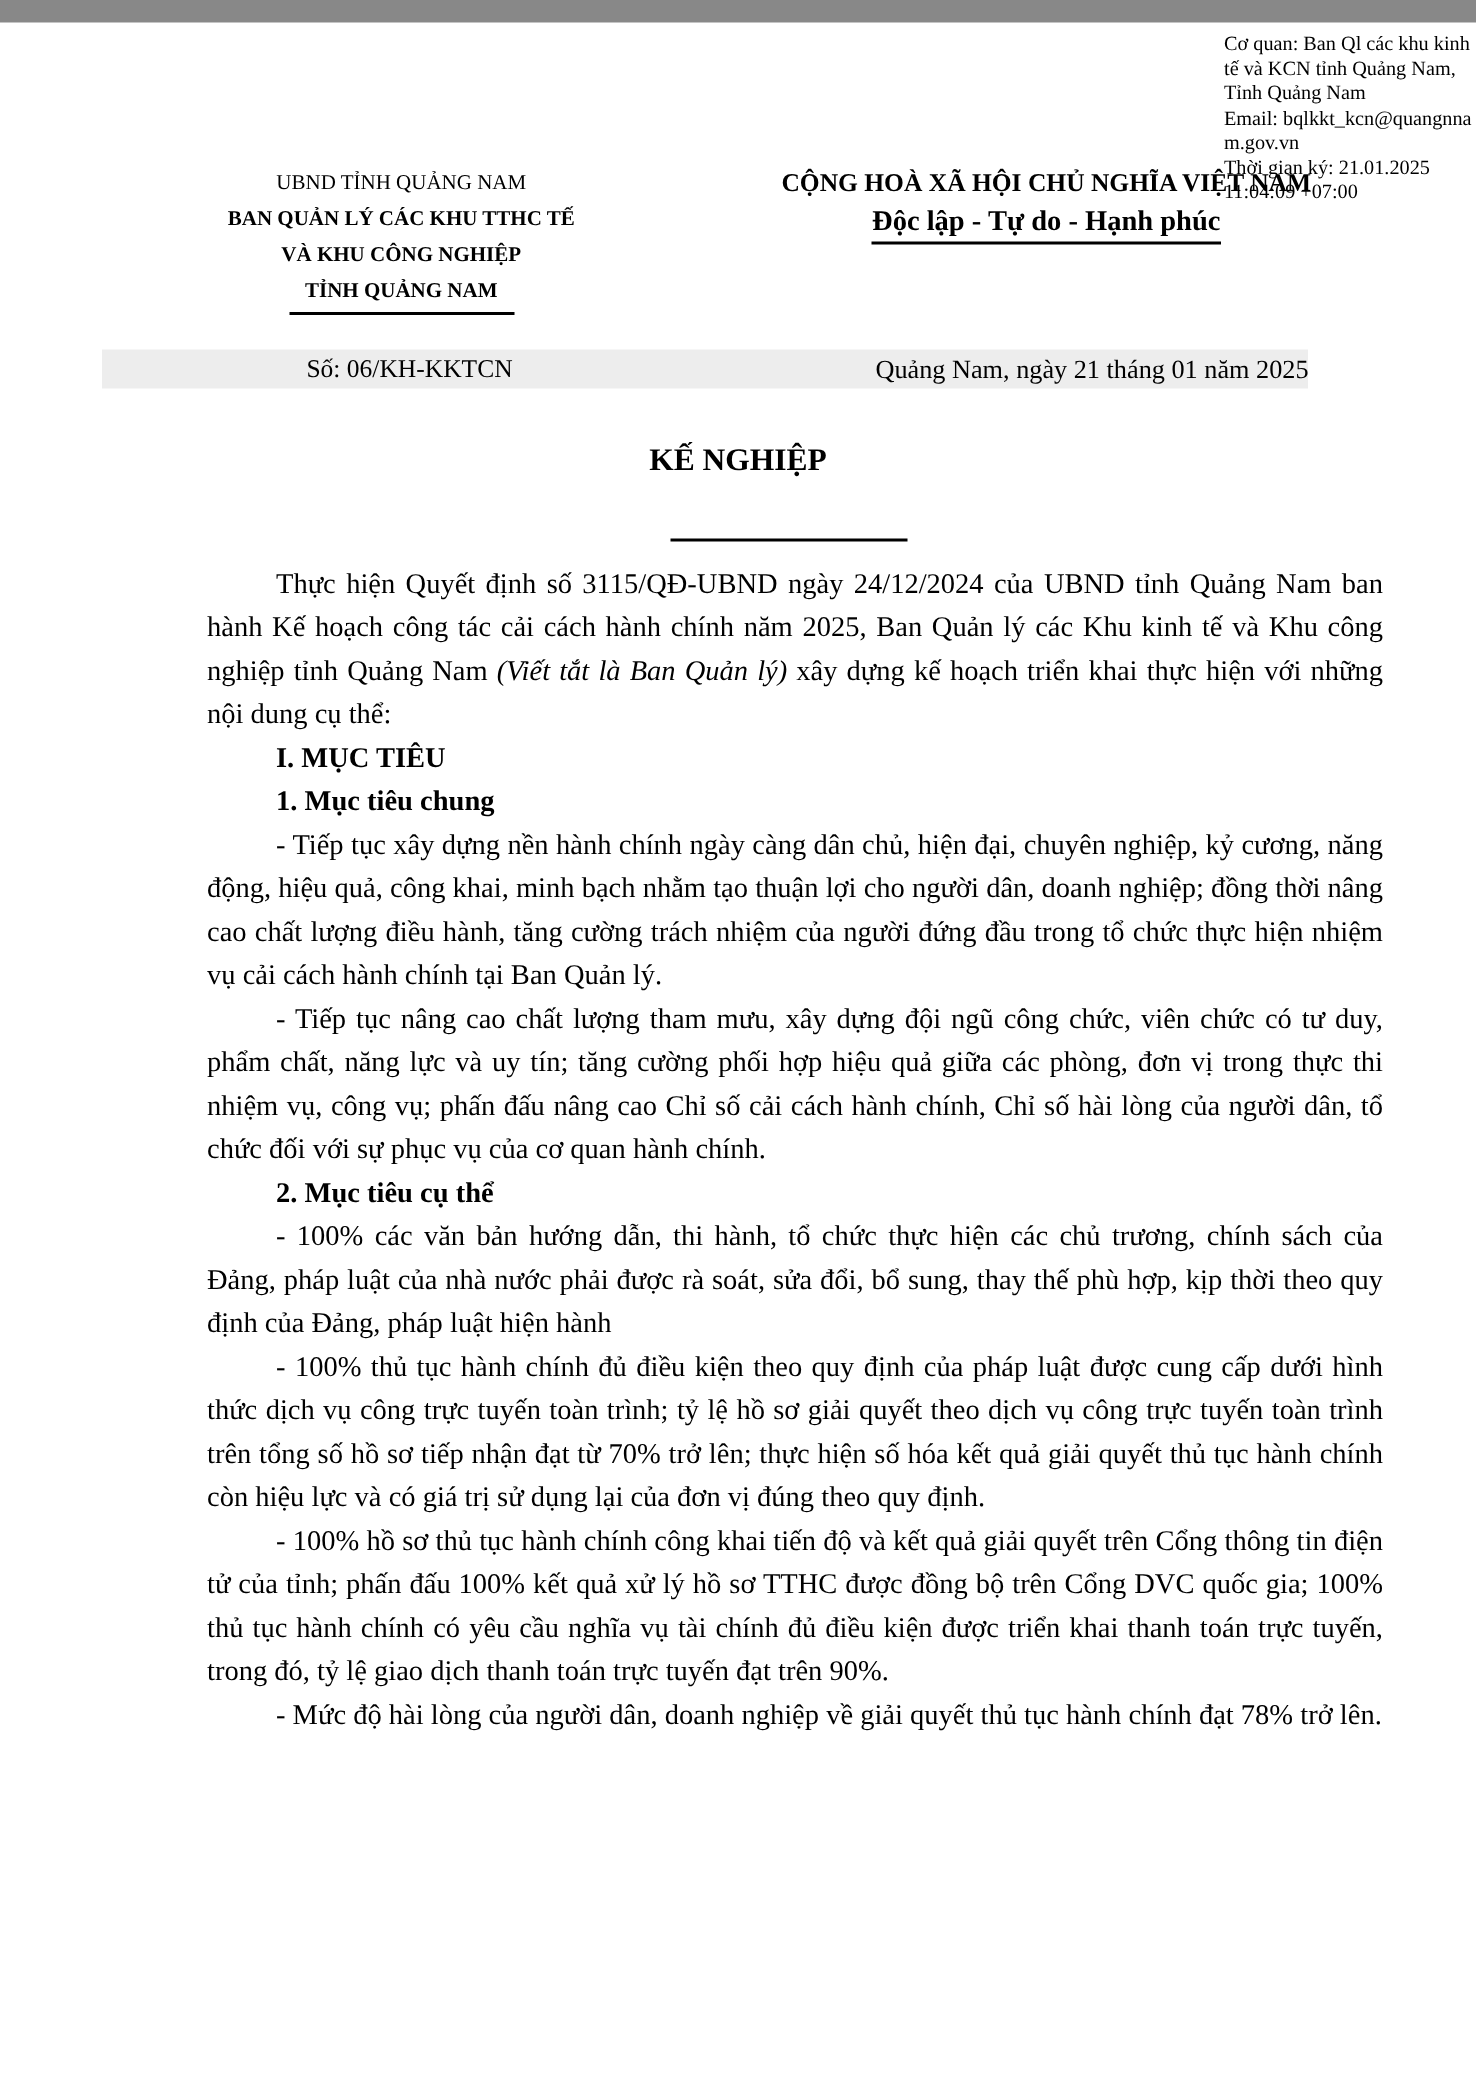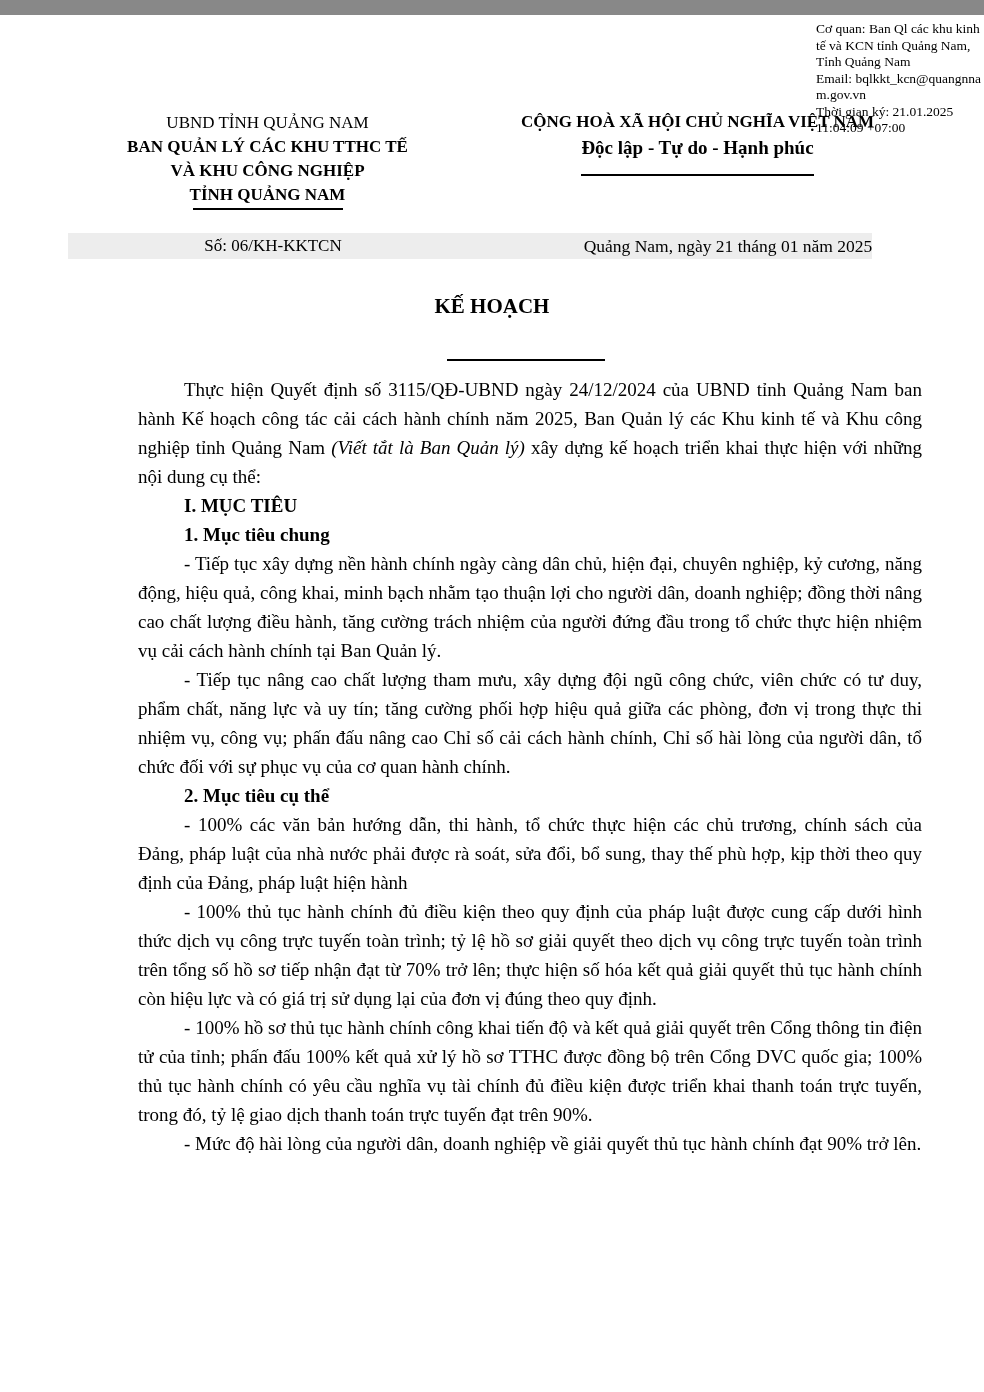--- a/index.html
+++ b/index.html
@@ -19,37 +19,37 @@
     font-size:13.5px; line-height:16.5px;
     color:#000; text-align:left;
     overflow-wrap:break-word; word-break:break-all;
     z-index:5;
   }
   .stamp .normal-break { word-break:normal; }
 
   
   .header-left {
     position:absolute; top:96px; left:70px; width:395px;
-    text-align:center; line-height:24px; font-size:17px;
+    text-align:center; line-height:24px; font-size:14px;
   }
   .header-left .b { font-weight:bold; }
   .hl-underline {
     width:150px; height:0; border-bottom:2px solid #000;
     margin:1px auto 0 auto;
   }
 
   .header-right {
     position:absolute; top:96px; left:455px; width:485px;
     text-align:center;
   }
   .header-right .motto1 { font-weight:bold; font-size:17px; line-height:22px; }
   .header-right .motto2 {
     font-weight:bold; font-size:19px; line-height:24px;
     display:inline-block; border-bottom:2px solid #000;
-    padding-bottom:14px; margin-top:3px;
+    padding-bottom:1px; margin-top:3px;
   }
 
   
   .gray-band {
     position:absolute; top:218px; left:68px; width:804px; height:26px;
     background:#ededed;
   }
   .doc-number {
     position:absolute; top:1px; left:10px; width:390px;
     text-align:center; font-size:17px; line-height:24px;
@@ -100,30 +100,30 @@
     <div class="motto1">CỘNG HOÀ XÃ HỘI CHỦ NGHĨA VIỆT NAM</div>
     <div><span class="motto2">Độc lập - Tự do - Hạnh phúc</span></div>
   </div>
 
   <div class="gray-band">
     <div class="doc-number">Số: 06/KH-KKTCN</div>
     <div class="date-line">Quảng Nam, ngày 21 tháng 01 năm 2025</div>
   </div>
 
   <div class="title-block">
-    <div>KẾ HOẠCH</div>
+    <div>KẾ NGHIỆP</div>
   </div>
   <div class="title-underline"></div>
 
   <div class="body-text">
     <p><span>Thực hiện Quyết định số 3115/QĐ-UBND ngày 24/12/2024 của UBND tỉnh Quảng Nam ban hành Kế hoạch công tác cải cách hành chính năm 2025, Ban Quản lý các Khu kinh tế và Khu công nghiệp tỉnh Quảng Nam </span><i>(Viết tắt là Ban Quản lý)</i><span> xây dựng kế hoạch triển khai thực hiện với những nội dung cụ thể:</span></p>
     <p class="hd">I. MỤC TIÊU</p>
     <p class="hd">1. Mục tiêu chung</p>
     <p>- Tiếp tục xây dựng nền hành chính ngày càng dân chủ, hiện đại, chuyên nghiệp, kỷ cương, năng động, hiệu quả, công khai, minh bạch nhằm tạo thuận lợi cho người dân, doanh nghiệp; đồng thời nâng cao chất lượng điều hành, tăng cường trách nhiệm của người đứng đầu trong tổ chức thực hiện nhiệm vụ cải cách hành chính tại Ban Quản lý.</p>
     <p>- Tiếp tục nâng cao chất lượng tham mưu, xây dựng đội ngũ công chức, viên chức có tư duy, phẩm chất, năng lực và uy tín; tăng cường phối hợp hiệu quả giữa các phòng, đơn vị trong thực thi nhiệm vụ, công vụ; phấn đấu nâng cao Chỉ số cải cách hành chính, Chỉ số hài lòng của người dân, tổ chức đối với sự phục vụ của cơ quan hành chính.</p>
     <p class="hd">2. Mục tiêu cụ thể</p>
     <p>- 100% các văn bản hướng dẫn, thi hành, tổ chức thực hiện các chủ trương, chính sách của Đảng, pháp luật của nhà nước phải được rà soát, sửa đổi, bổ sung, thay thế phù hợp, kịp thời theo quy định của Đảng, pháp luật hiện hành</p>
     <p>- 100% thủ tục hành chính đủ điều kiện theo quy định của pháp luật được cung cấp dưới hình thức dịch vụ công trực tuyến toàn trình; tỷ lệ hồ sơ giải quyết theo dịch vụ công trực tuyến toàn trình trên tổng số hồ sơ tiếp nhận đạt từ 70% trở lên; thực hiện số hóa kết quả giải quyết thủ tục hành chính còn hiệu lực và có giá trị sử dụng lại của đơn vị đúng theo quy định.</p>
     <p>- 100% hồ sơ thủ tục hành chính công khai tiến độ và kết quả giải quyết trên Cổng thông tin điện tử của tỉnh; phấn đấu 100% kết quả xử lý hồ sơ TTHC được đồng bộ trên Cổng DVC quốc gia; 100% thủ tục hành chính có yêu cầu nghĩa vụ tài chính đủ điều kiện được triển khai thanh toán trực tuyến, trong đó, tỷ lệ giao dịch thanh toán trực tuyến đạt trên 90%.</p>
-    <p>- Mức độ hài lòng của người dân, doanh nghiệp về giải quyết thủ tục hành chính đạt 90% trở lên.</p>
+    <p>- Mức độ hài lòng của người dân, doanh nghiệp về giải quyết thủ tục hành chính đạt 78% trở lên.</p>
   </div>
 
 </div>
 
 </body></html>

